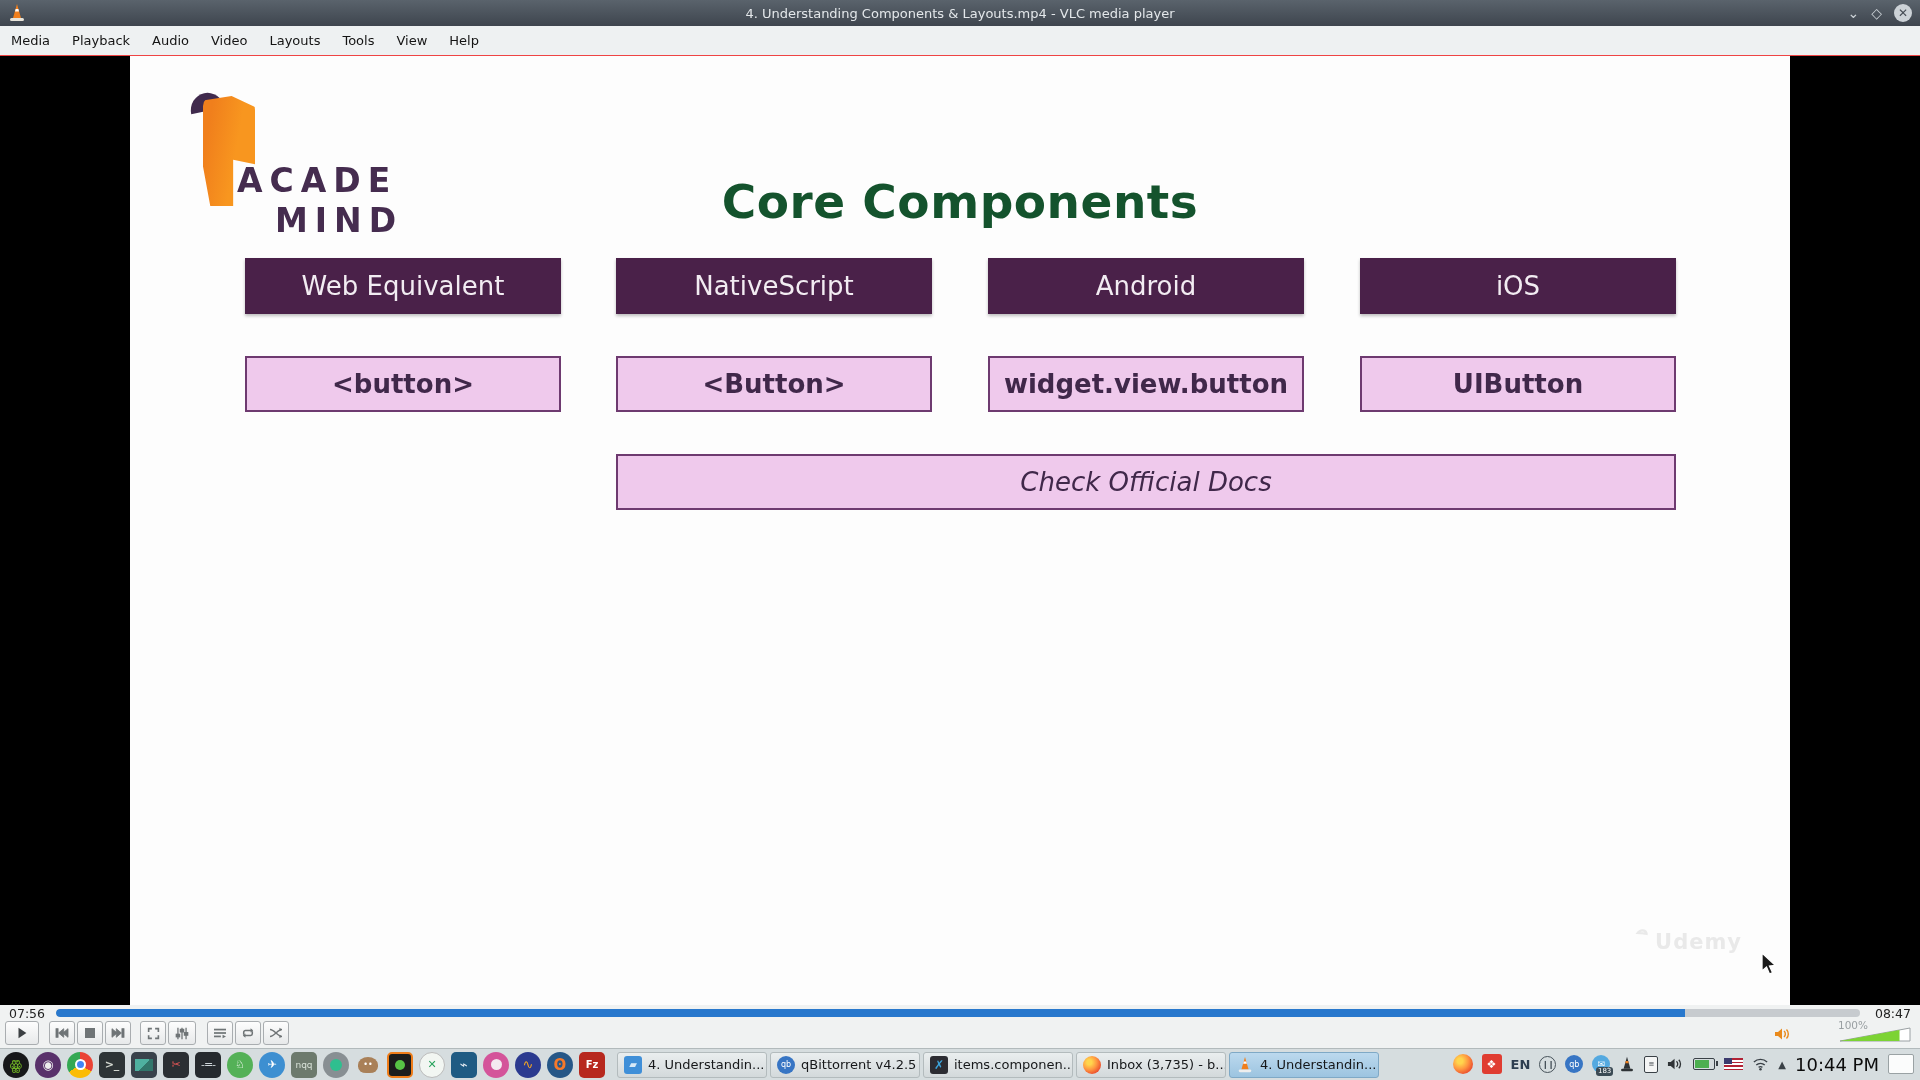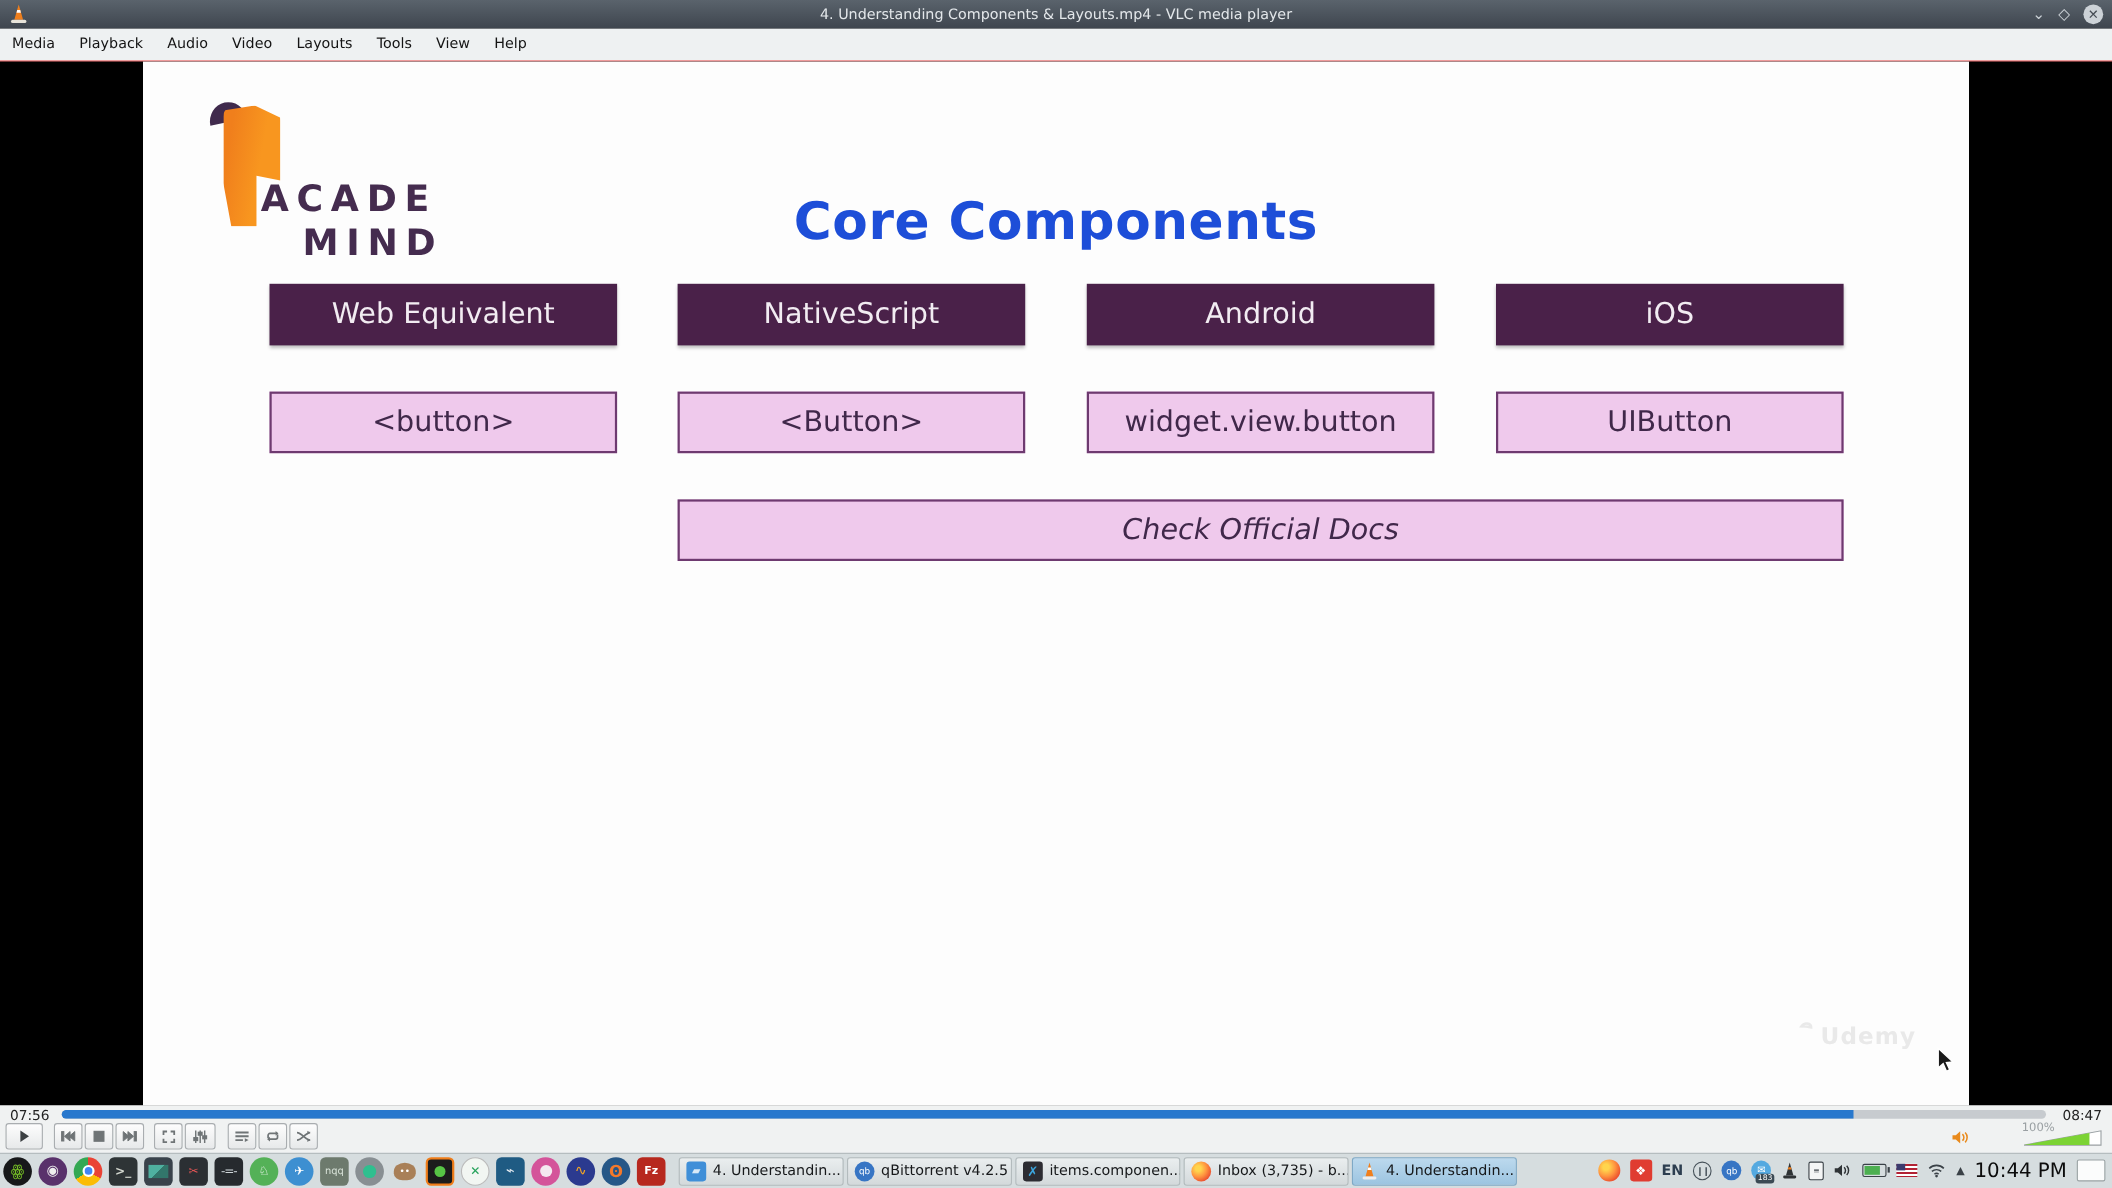--- a/index.html
+++ b/index.html
@@ -34,28 +34,28 @@
     border-radius:10px 14px 2px 2px;
     clip-path:polygon(0 4%, 55% 0, 100% 10%, 100% 62%, 58% 58%, 58% 100%, 14% 100%, 0 64%); }
   #logo .beak { position:absolute; left:14px; top:2px; width:34px; height:18px;
     background:#402a4d; border-radius:17px 17px 0 0 / 18px 18px 0 0; transform:rotate(-12deg); }
   #logo .t1 { position:absolute; left:62px; top:70px; font-size:33px; font-weight:bold;
     color:#452c4f; letter-spacing:7px; }
   #logo .t2 { position:absolute; left:100px; top:110px; font-size:33px; font-weight:bold;
     color:#452c4f; letter-spacing:7px; }
 
   #slide-title { position:absolute; left:0; top:118px; width:1660px; text-align:center;
-    font-size:47px; font-weight:bold; color:#1d4ed8; letter-spacing:0.5px; }
+    font-size:47px; font-weight:bold; color:#14532d; letter-spacing:0.5px; }
 
   .sbox { position:absolute; height:56px; width:316px; display:flex; align-items:center;
     justify-content:center; font-size:26px; }
   .hdr { background:#4a2149; color:#f2ecf2; box-shadow:0 2px 3px rgba(0,0,0,.25); }
   .cell { background:#efc9ec; border:2px solid #6e3a70; color:#40284a; }
   .c0 { left:115px; } .c1 { left:486px; } .c2 { left:858px; } .c3 { left:1230px; }
-  .r0 { top:202px; } .r1 { top:300px; } .r2 { top:398px; }
+  .r0 { top:202px; } .r1 { top:300px;font-weight:bold; } .r2 { top:398px; }
   .span3 { width:1060px;font-style:italic; }
 
   #watermark { position:absolute; right:48px; bottom:45px; color:#e9e9e9;
     font-size:21px; font-weight:bold; letter-spacing:1px; }
   #watermark .squig { font-size:24px; font-style:italic; }
 
   
   #cursor { position:absolute; left:1630px; top:896px; }
 
   

